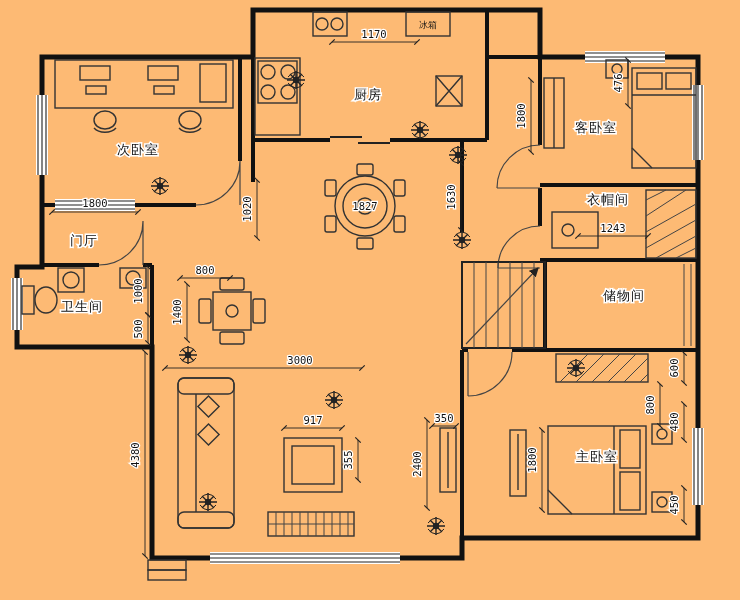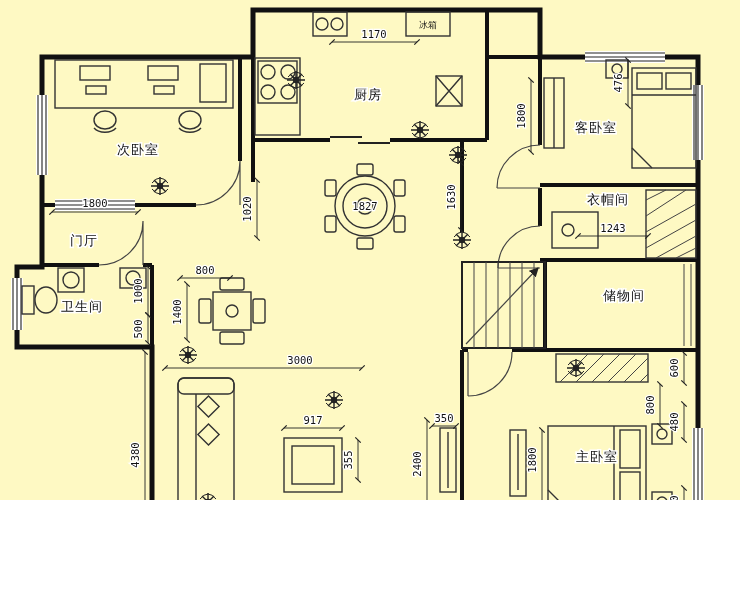--- a/index.html
+++ b/index.html
@@ -1,16 +1,16 @@
 <!DOCTYPE html>
 <html><head>
 <meta charset="utf-8">
 <style>
   html,body{margin:0;padding:0;background:#fff;}
-  .page{position:relative;width:740px;height:500px;background:#fef9c3;overflow:hidden;
+  .page{position:relative;width:740px;height:600px;background:#fdba74;overflow:hidden;
         font-family:"Liberation Sans", sans-serif;}
   svg{display:block;}
   
   .wall-outer{fill:none;stroke:#111;stroke-width:5;}
   .wall-in{fill:none;stroke:#111;stroke-width:4;}
   .wall-thin{fill:none;stroke:#222;stroke-width:2;}
   
   .furn{fill:none;stroke:#333;stroke-width:1.4;}
   .hatch{fill:none;stroke:#444;stroke-width:1;}
   

